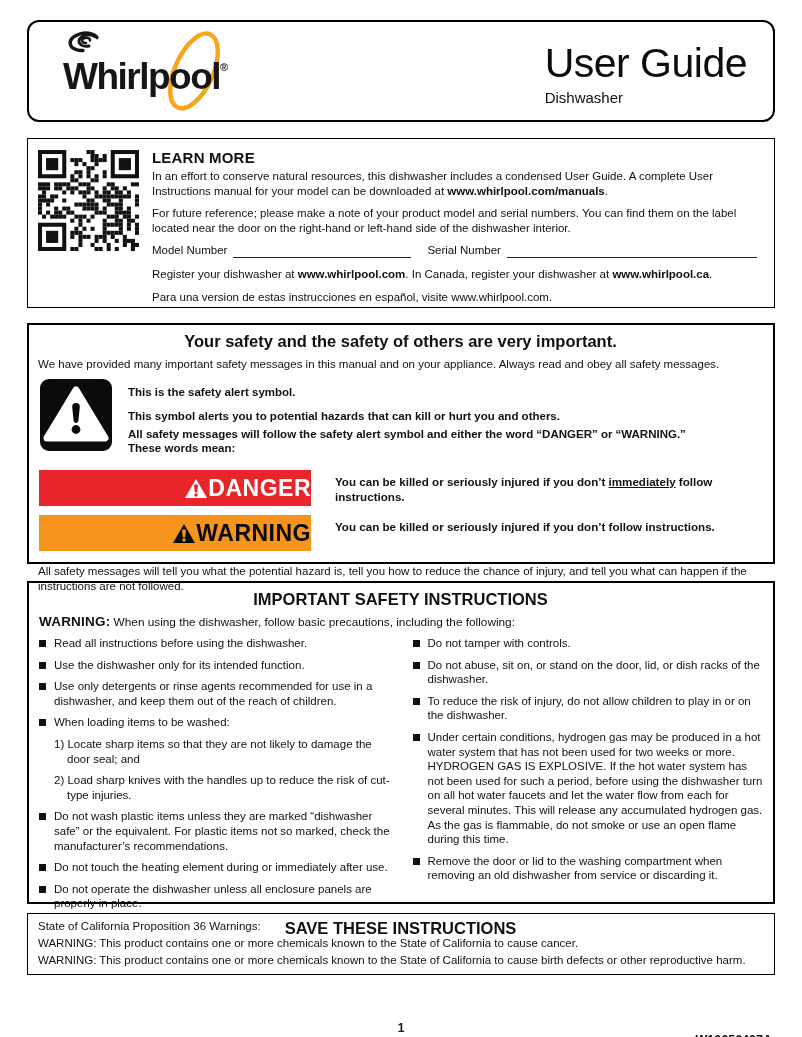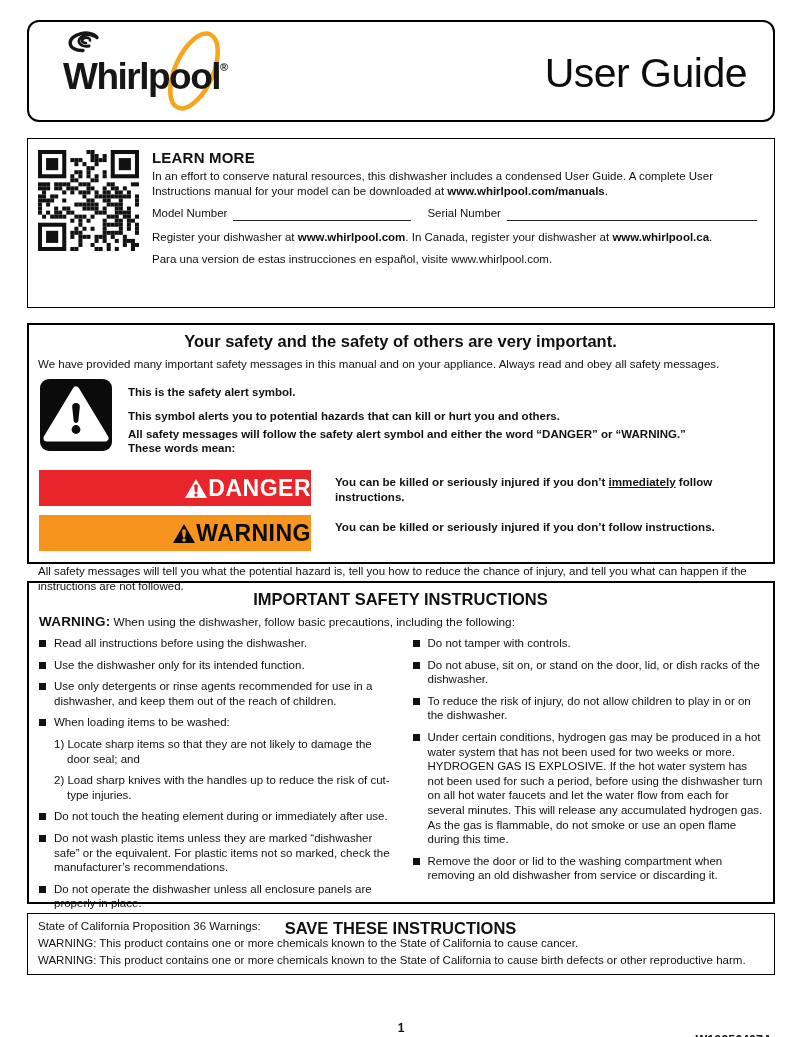--- a/index.html
+++ b/index.html
@@ -93,20 +93,21 @@
           <path d="M18 20.5 a14 8.6 -8 1 1 14 -13" stroke-width="3.4"></path>
         </g>
       </svg>
       <svg class="logo-swoosh" width="90" height="86" viewBox="0 0 90 86">
         <ellipse cx="45" cy="43" rx="19" ry="40" fill="none" stroke="var(--logo-orange)" stroke-width="4.5" transform="rotate(24 45 43)"></ellipse>
       </svg>
       <div class="logo-word"><span>Whirlpool</span><span class="logo-reg">®</span></div>
     </div>
     <div class="titles">
       <div class="user-guide">User Guide</div>
+      <div class="subtitle">Dishwasher</div>
     </div>
   </div>
 
   <div class="box thin learn-box">
     <svg class="qr" id="qr" viewBox="0 0 100 100">
         <rect x="48" y="0" width="4" height="4" fill="#111"></rect>
         <rect x="52" y="0" width="4" height="4" fill="#111"></rect>
         <rect x="52" y="4" width="4" height="4" fill="#111"></rect>
         <rect x="56" y="4" width="4" height="4" fill="#111"></rect>
         <rect x="64" y="4" width="4" height="4" fill="#111"></rect>
@@ -321,20 +322,21 @@
         <rect x="72" y="0" width="28" height="28" fill="#111"></rect>
         <rect x="76" y="4" width="20" height="20" fill="#fff"></rect>
         <rect x="80" y="8" width="12" height="12" fill="#111"></rect>
         <rect x="0" y="72" width="28" height="28" fill="#111"></rect>
         <rect x="4" y="76" width="20" height="20" fill="#fff"></rect>
         <rect x="8" y="80" width="12" height="12" fill="#111"></rect>
       </svg>
     <div class="learn-body">
       <div class="learn-title">LEARN MORE</div>
       <div class="learn-p"><span>In an effort to conserve natural resources, this dishwasher includes a condensed User Guide. A complete User Instructions manual for your model can be downloaded at </span><span class="b">www.whirlpool.com/manuals</span><span>.</span></div>
+      <div class="learn-p">For future reference; please make a note of your product model and serial numbers. You can find them on the label located near the door on the right-hand or left-hand side of the dishwasher interior.</div>
       <div class="model-row">
         <span>Model Number</span>
         <span class="mline mline1"></span>
         <span>Serial Number</span>
         <span class="mline mline2"></span>
       </div>
       <div class="learn-p"><span>Register your dishwasher at </span><span class="b">www.whirlpool.com</span><span>. In Canada, register your dishwasher at </span><span class="b">www.whirlpool.ca</span><span>.</span></div>
       <div>Para una version de estas instrucciones en español, visite www.whirlpool.com.</div>
     </div>
   </div>
@@ -399,25 +401,25 @@
             <span>Use only detergents or rinse agents recommended for use in a dishwasher, and keep them out of the reach of children.</span>
           </div>
           <div class="li">
             <span class="sq"></span>
             <span>When loading items to be washed:</span>
           </div>
           <div class="sub">1) Locate sharp items so that they are not likely to damage the door seal; and</div>
           <div class="sub">2) Load sharp knives with the handles up to reduce the risk of cut-type injuries.</div>
           <div class="li">
             <span class="sq"></span>
+            <span>Do not wash plastic items unless they are marked “dishwasher safe” or the equivalent. For plastic items not so marked, check the manufacturer’s recommendations.</span>
+          </div>
+          <div class="li">
+            <span class="sq"></span>
             <span>Do not touch the heating element during or immediately after use.</span>
-          </div>
-          <div class="li">
-            <span class="sq"></span>
-            <span>Do not wash plastic items unless they are marked “dishwasher safe” or the equivalent. For plastic items not so marked, check the manufacturer’s recommendations.</span>
           </div>
           <div class="li">
             <span class="sq"></span>
             <span>Do not operate the dishwasher unless all enclosure panels are properly in place.</span>
           </div>
         </div>
       <div class="col" id="right-col">
           <div class="li">
             <span class="sq"></span>
             <span>Do not tamper with controls.</span>

